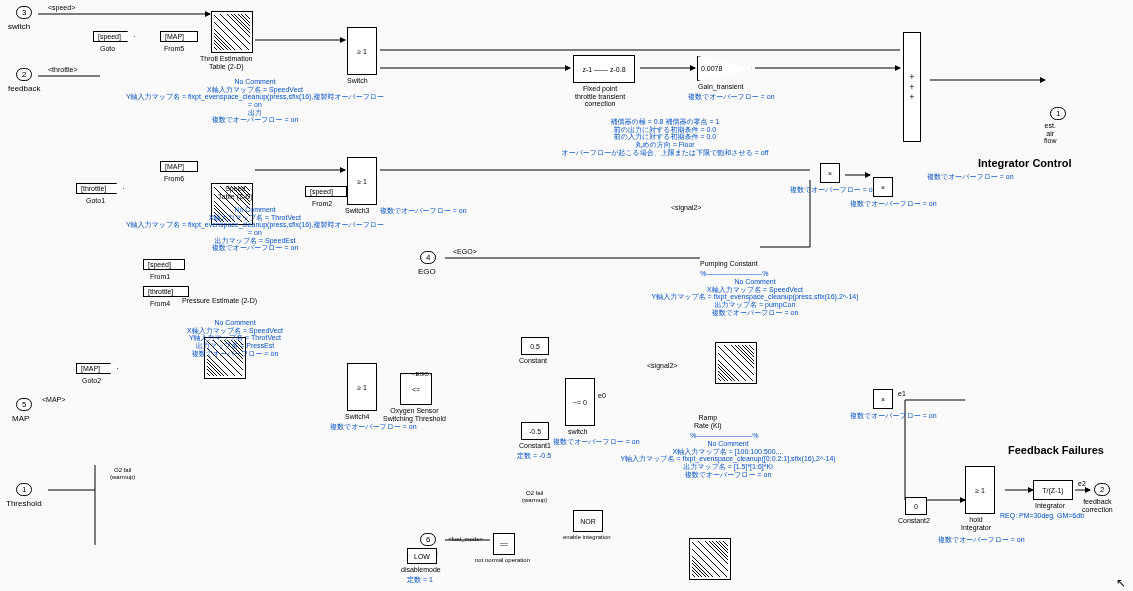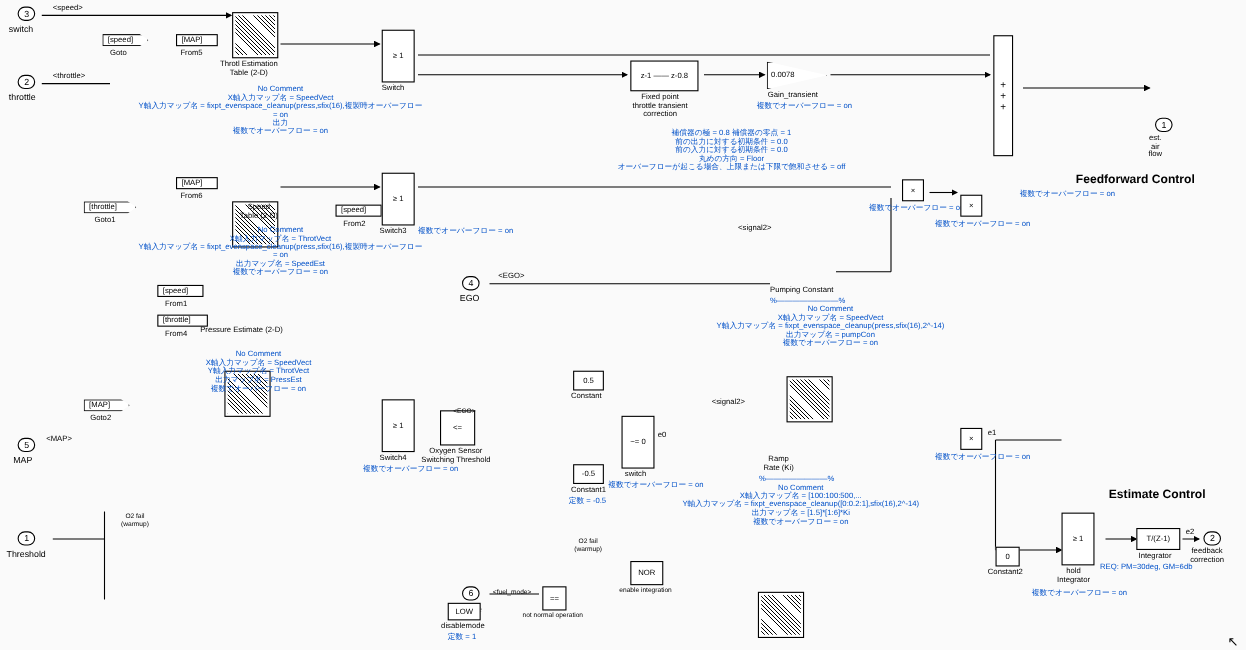--- a/index.html
+++ b/index.html
@@ -57,21 +57,21 @@
   <line x1="1005" y1="490" x2="1033" y2="490" marker-end="url(#a)"></line>
   <line x1="1075" y1="490" x2="1090" y2="490" marker-end="url(#a)"></line>
 
   <line x1="445" y1="540" x2="490" y2="540"></line>
 </svg>
 
 <div class="item port" style="left:16px;top:6px"><span>3</span></div>
 <div class="item port-lbl" style="left:8px;top:22px">switch</div>
 
 <div class="item port" style="left:16px;top:68px"><span>2</span></div>
-<div class="item port-lbl" style="left:8px;top:84px">throttle</div>
+<div class="item port-lbl" style="left:8px;top:84px">feedback</div>
 
 <div class="item port" style="left:16px;top:398px"><span>5</span></div>
 <div class="item port-lbl" style="left:12px;top:414px">MAP</div>
 
 <div class="item port" style="left:16px;top:483px"><span>1</span></div>
 <div class="item port-lbl" style="left:6px;top:499px">Threshold</div>
 
 <div class="item port" style="left:420px;top:251px"><span>4</span></div>
 <div class="item port-lbl" style="left:418px;top:267px">EGO</div>
 
@@ -248,16 +248,16 @@
 <div class="item" style="left:48px;top:4px;font-size:7px">&lt;speed&gt;</div>
 <div class="item" style="left:48px;top:66px;font-size:7px">&lt;throttle&gt;</div>
 <div class="item" style="left:42px;top:396px;font-size:7px">&lt;MAP&gt;</div>
 <div class="item" style="left:453px;top:248px;font-size:7px">&lt;EGO&gt;</div>
 <div class="item" style="left:671px;top:204px;font-size:7px">&lt;signal2&gt;</div>
 <div class="item" style="left:647px;top:362px;font-size:7px">&lt;signal2&gt;</div>
 <div class="item" style="left:598px;top:392px;font-size:7px">e0</div>
 <div class="item" style="left:898px;top:390px;font-size:7px">e1</div>
 <div class="item" style="left:1078px;top:480px;font-size:7px">e2</div>
 
-<div class="item title" style="left:978px;top:157px">Feedforward Control</div>
-<div class="item title" style="left:1008px;top:444px">Estimate Control</div>
+<div class="item title" style="left:978px;top:157px">Integrator Control</div>
+<div class="item title" style="left:1008px;top:444px">Feedback Failures</div>
 
 <div class="item" style="left:1116px;top:576px;font-size:12px">↖</div>
 
 </body></html>

